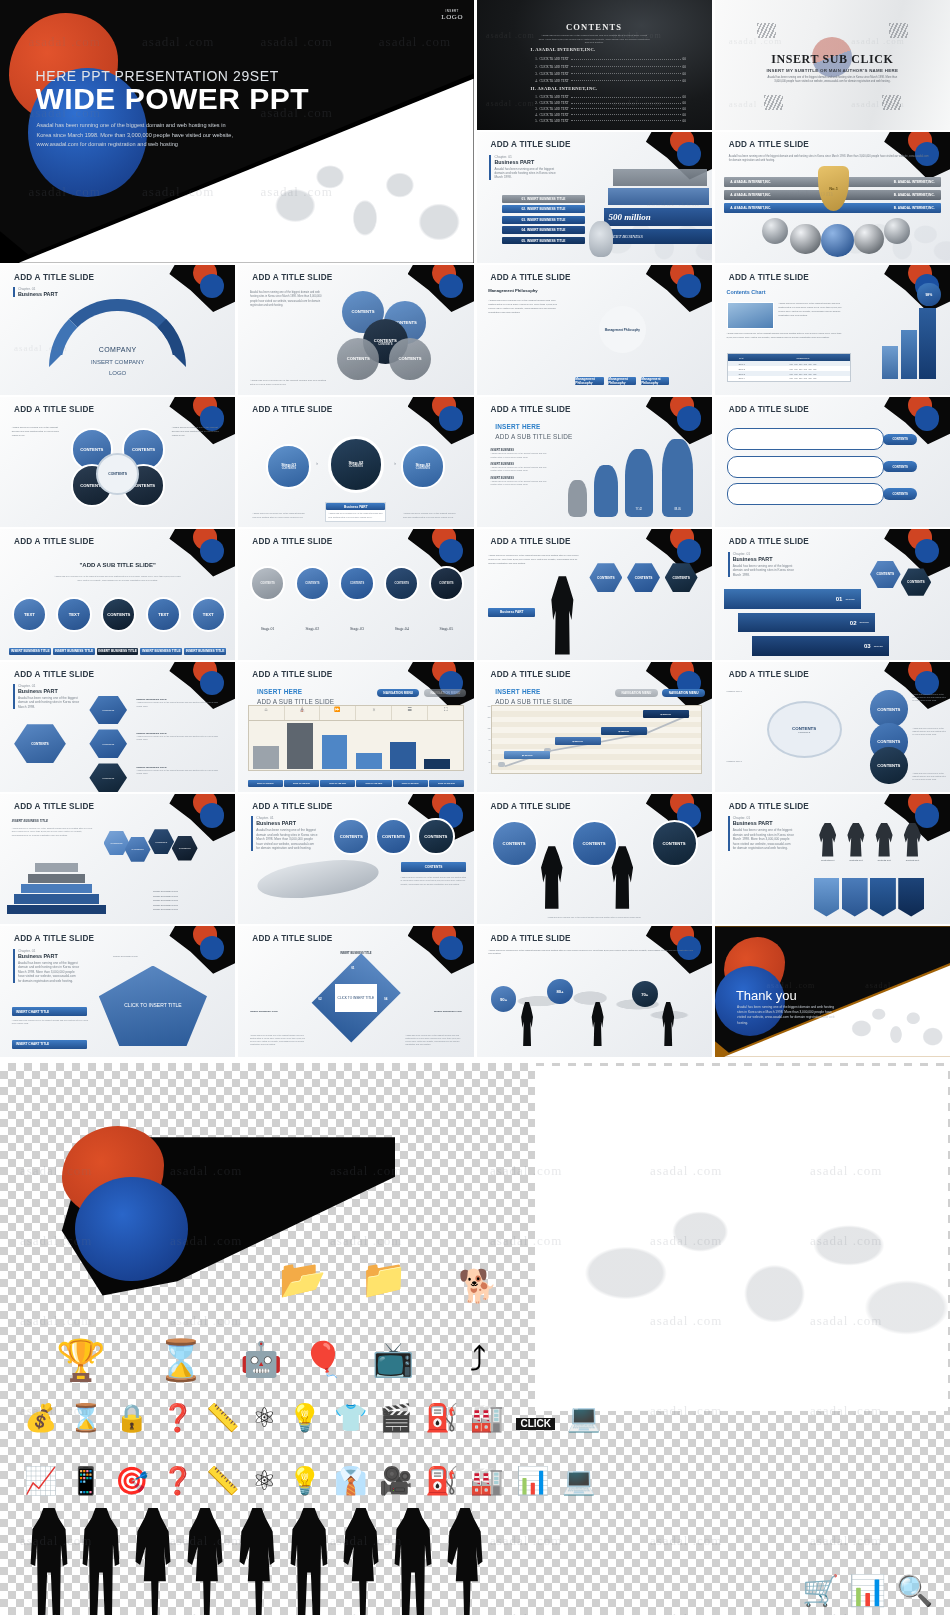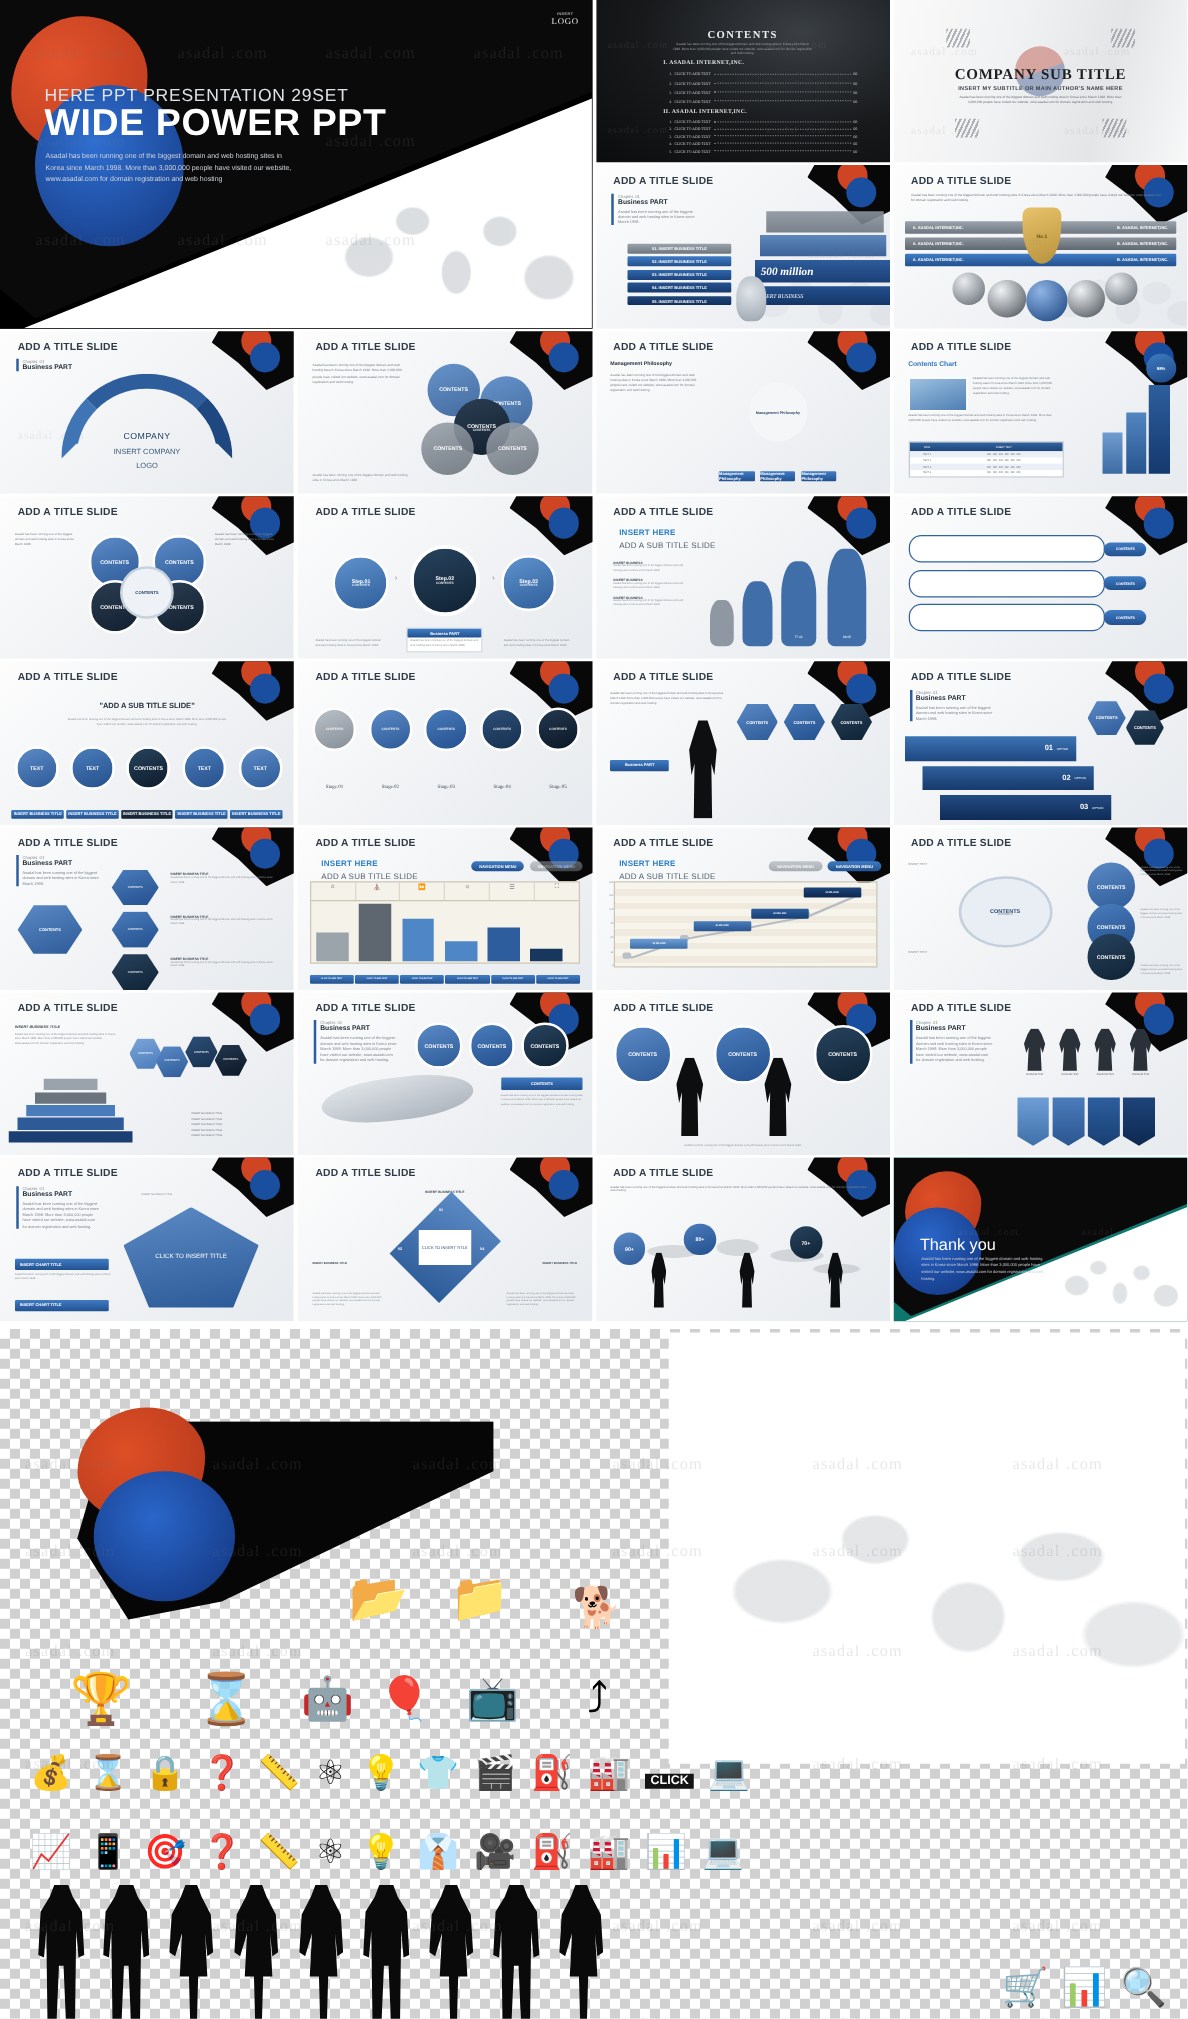--- a/index.html
+++ b/index.html
@@ -376,21 +376,21 @@
   </div>
 
   <div class="cell">
     <div class="slide s-std">
       <div class="flag-bg"></div>
       <div class="flag-circle"></div>
       <div class="tri" style="left:18%;top:18%"></div>
       <div class="tri" style="right:18%;top:18%"></div>
       <div class="tri" style="left:21%;bottom:16%"></div>
       <div class="tri" style="right:21%;bottom:16%"></div>
-      <div class="flag-title">COMPANY SUB TITLE</div>
+      <div class="flag-title">INSERT SUB CLICK</div>
       <div class="flag-sub">INSERT MY SUBTITLE OR MAIN AUTHOR'S NAME HERE</div>
       <div class="flag-desc">Asadal has been running one of the biggest domain and web hosting sites in Korea since March 1998. More than 3,000,000 people have visited our website,  www.asadal.com  for domain registration and web hosting.</div>
       <span class="wm wm-light" style="left:6%;top:28%">asadal .com</span>
       <span class="wm wm-light" style="left:58%;top:28%">asadal .com</span>
       <span class="wm wm-light" style="left:6%;top:76%">asadal .com</span>
       <span class="wm wm-light" style="left:58%;top:76%">asadal .com</span>
     </div>
   </div>
 
   <div class="cell">
@@ -1146,21 +1146,21 @@
       <div class="circ" style="position:absolute;left:66%;top:42%;width:11%;aspect-ratio:1;background:linear-gradient(160deg,#28435f,#0f2233)">
           <span class="t1">70+</span>
         </div>
       <div style="position:absolute;left:18%;bottom:8%;width:7%;height:34%;background:#0c0e10;clip-path:polygon(38% 0,62% 0,74% 14%,86% 34%,78% 58%,70% 44%,74% 100%,26% 100%,30% 44%,22% 58%,14% 34%,26% 14%)"></div>
       <div style="position:absolute;left:48%;bottom:8%;width:7%;height:34%;background:#0c0e10;clip-path:polygon(38% 0,62% 0,74% 14%,86% 34%,78% 58%,70% 44%,74% 100%,26% 100%,30% 44%,22% 58%,14% 34%,26% 14%)"></div>
       <div style="position:absolute;left:78%;bottom:8%;width:7%;height:34%;background:#0c0e10;clip-path:polygon(38% 0,62% 0,74% 14%,86% 34%,78% 58%,70% 44%,74% 100%,26% 100%,30% 44%,22% 58%,14% 34%,26% 14%)"></div>
     </div>
   </div>
 
   <div class="cell">
-    <div class="slide s-std" style="background:#0f766e">
+    <div class="slide s-std" style="background:#a16207">
       <div class="hero-white"></div>
       <div class="hero-sketch" style="opacity:.3"></div>
       <div class="hero-blackband"></div>
       <div style="position:absolute;left:4%;top:8%;width:26%;height:46%;background:radial-gradient(circle at 36% 36%,#dd4f26,#b4371b);border-radius:55% 45% 42% 58%/55% 42% 58% 45%"></div>
       <div style="position:absolute;left:0%;top:30%;width:30%;height:54%;background:radial-gradient(circle at 40% 34%,#2a66c9,#12337c);border-radius:50%"></div>
       <div class="ty-title">Thank you</div>
       <div class="ty-body">Asadal has been running one of the biggest domain and web hosting sites in Korea since March 1998. More than 3,000,000 people have visited our website, www.asadal.com for domain registration and web hosting.</div>
       <span class="wm wm-dark" style="left:22%;top:42%;font-size:8px">asadal .com</span>
       <span class="wm wm-dark" style="left:64%;top:42%;font-size:8px">asadal .com</span>
     </div>

